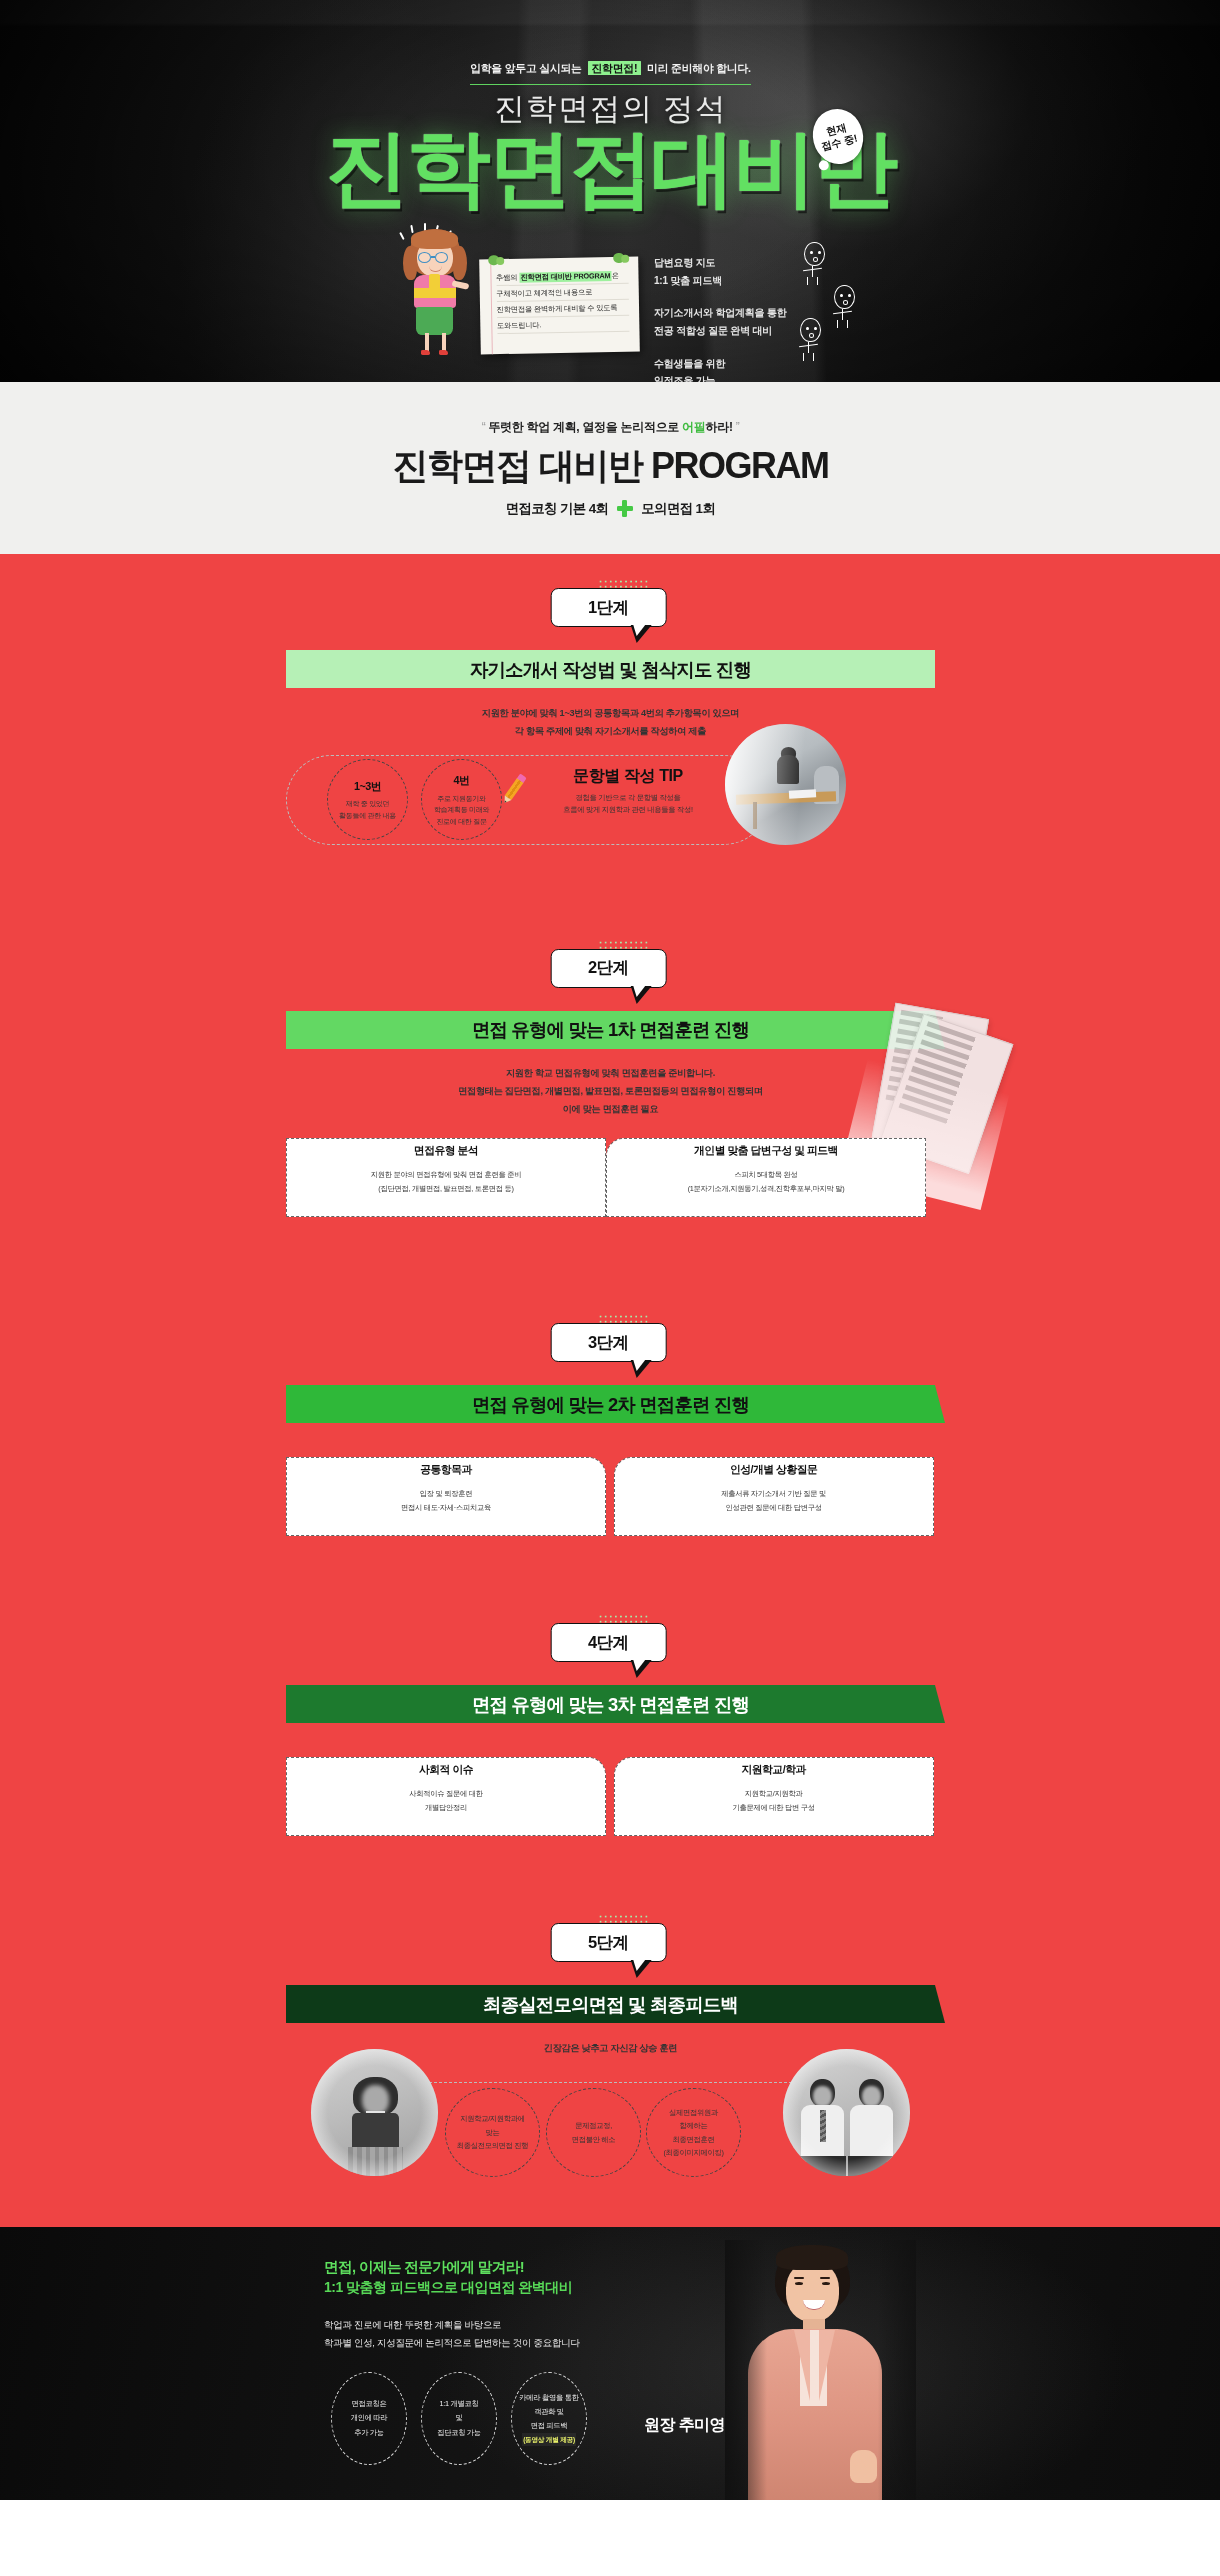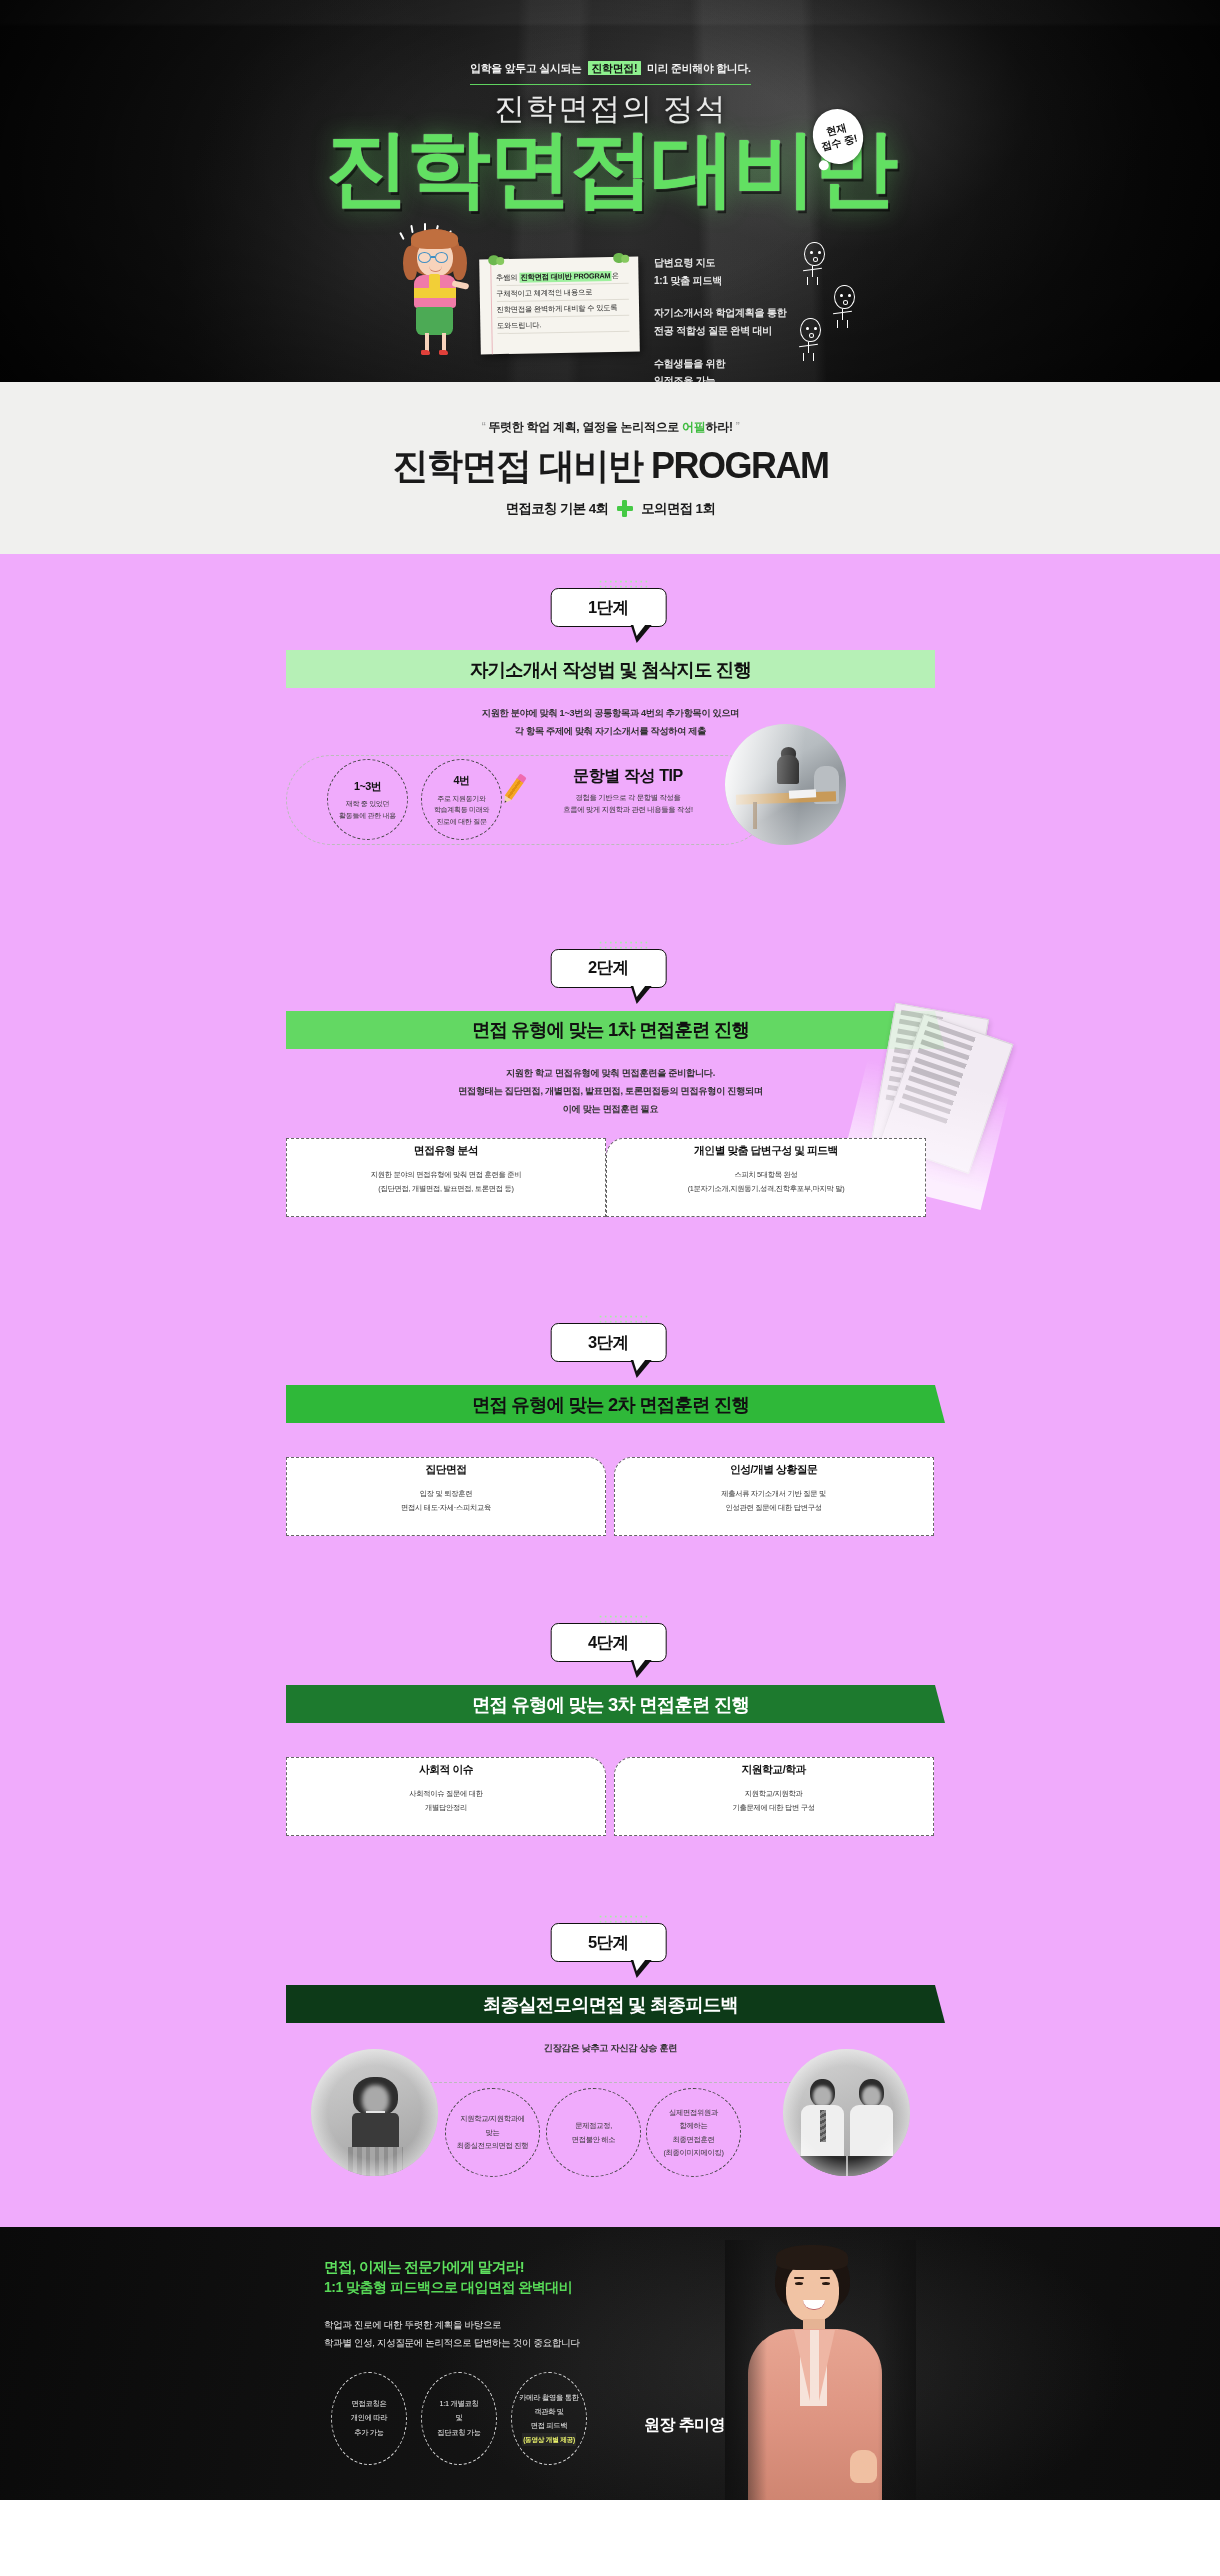--- a/index.html
+++ b/index.html
@@ -134,21 +134,21 @@
   .prog-quote .g{color:#3fbb3f;}
   .prog-quote .qm{color:#999;font-weight:400;}
   .prog-title{position:absolute;top:60px;width:100%;text-align:center;font-size:36px;font-weight:900;color:#1a1a1a;letter-spacing:-1.5px;}
   .prog-foot{position:absolute;top:118px;width:100%;text-align:center;font-size:13.4px;font-weight:800;color:#1a1a1a;letter-spacing:-0.6px;}
   .cross{display:inline-block;position:relative;width:16.5px;height:16.5px;vertical-align:-3.8px;margin:0 5.1px;}
   .cross::before,.cross::after{content:"";position:absolute;background:#45c945;border-radius:1.3px;}
   .cross::before{left:5.7px;top:0;width:5.1px;height:16.5px;}
   .cross::after{left:0;top:5.7px;width:16.5px;height:5.1px;}
 
   
-  .steps{width:1221px;background:#f0abfc;position:relative;padding-top:25.4px;}
+  .steps{width:1221px;background:#ef4444;position:relative;padding-top:25.4px;}
   .step{position:relative;width:1221px;}
   .bubble-wrap{position:relative;height:71px;}
   .dots{
     position:absolute;left:50%;top:0;margin-left:-12.7px;width:51px;height:38px;
     background-image:radial-gradient(circle,#a8eba8 1px,transparent 1.1px);
     background-size:5.1px 5.1px;
   }
   .bubble{
     position:absolute;left:50%;top:9px;transform:translateX(-52%);
     min-width:116px;height:39px;border:1.9px solid #111;border-radius:7.6px;
@@ -567,21 +567,21 @@
       <div class="bubble-wrap">
         <div class="dots"></div>
         <div class="bubble">
           <span>3단계</span>
           <span class="tail"></span>
         </div>
       </div>
       <div class="headline hl-3">면접 유형에 맞는 2차 면접훈련 진행</div>
       <div class="cards" style="margin-top:34px;">
         <div class="card">
-          <div class="ch">집단면접</div>
+          <div class="ch">공통항목과</div>
           <div class="cb">
             <div>입장 및 퇴장훈련</div>
             <div>면접시 태도·자세·스피치교육</div>
           </div>
         </div>
         <div class="card">
           <div class="ch">인성/개별 상황질문</div>
           <div class="cb">
             <div>제출서류 자기소개서 기반 질문 및</div>
             <div>인성관련 질문에 대한 답변구성</div>

